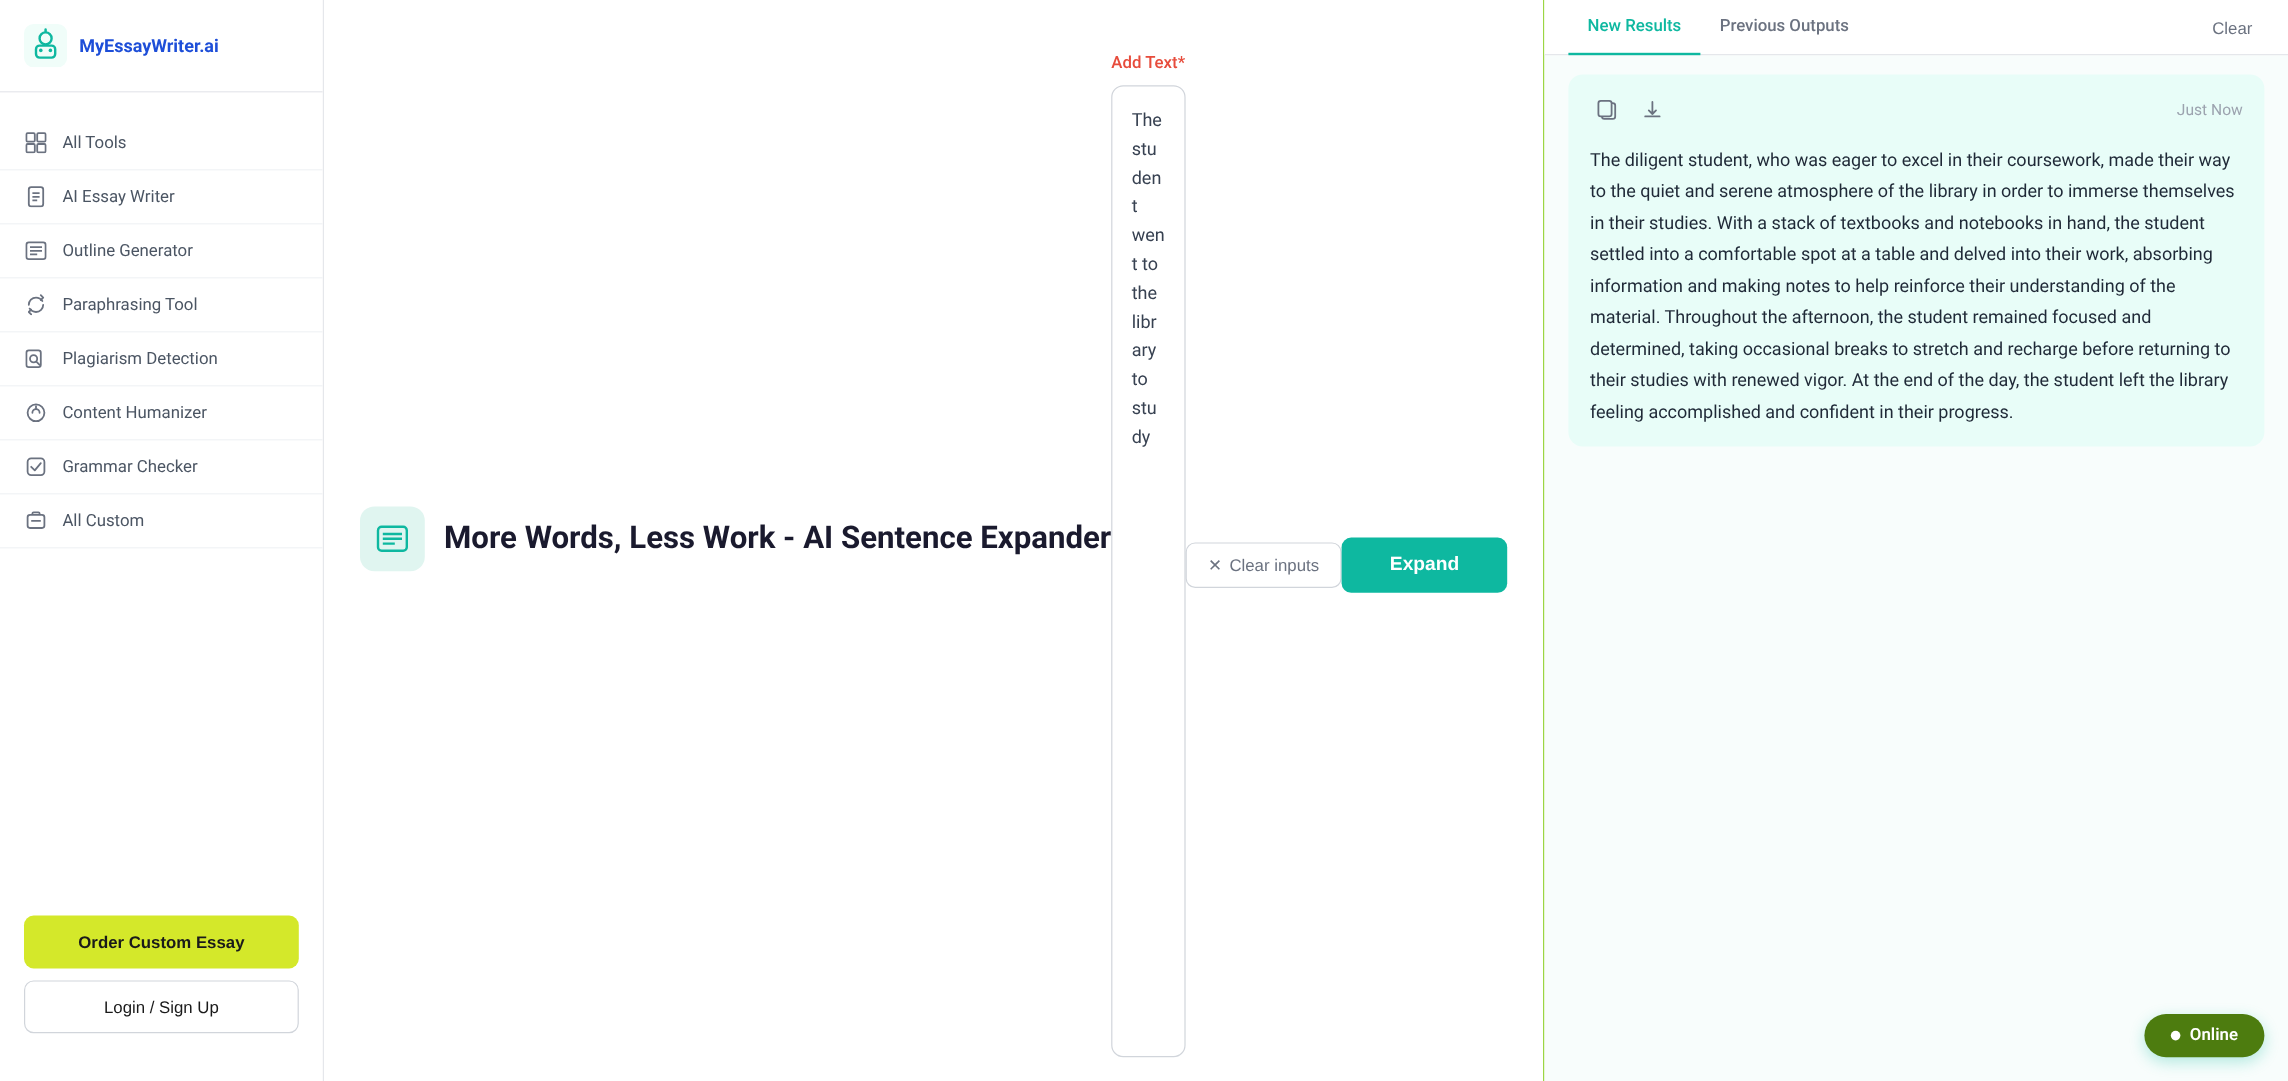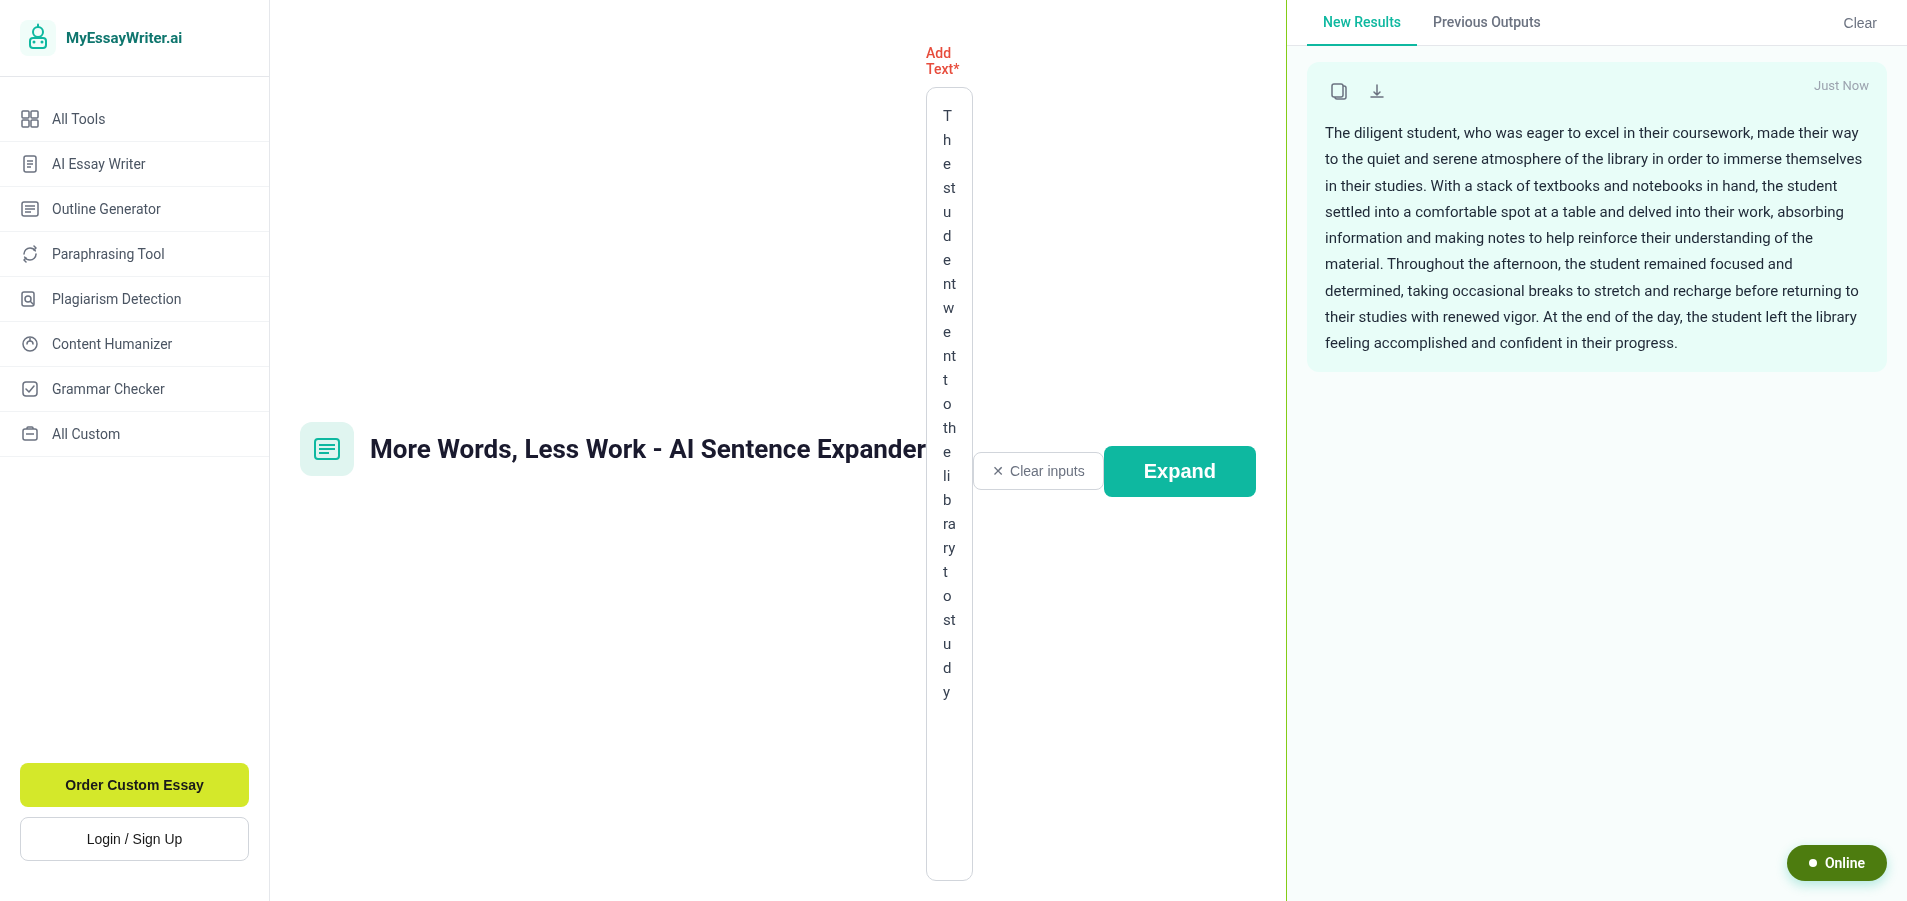--- a/index.html
+++ b/index.html
@@ -31,21 +31,21 @@
       border-bottom: 1px solid #e5e7eb;
       margin-bottom: 10px;
     }
     .sidebar-logo-icon {
       width: 36px;
       height: 36px;
     }
     .sidebar-logo-text {
       font-size: 15px;
       font-weight: 700;
-      color: #0f766e;
+      color: #1d4ed8;
     }
 
     .sidebar-nav {
       flex: 1;
       padding: 10px 0;
     }
     .nav-item {
       display: flex;
       align-items: center;
       gap: 12px;
@@ -184,21 +184,21 @@
       display: flex;
       align-items: center;
       gap: 6px;
     }
     .btn-expand {
       background: #0eb8a0;
       color: #fff;
       border: none;
       border-radius: 8px;
       padding: 14px 40px;
-      font-size: 20px;
+      font-size: 16px;
       font-weight: 600;
       cursor: pointer;
     }
 
     
     .right-panel {
       width: 620px;
       min-width: 400px;
       background: #f8fdfc;
       display: flex;
@@ -243,20 +243,21 @@
       padding: 16px 20px;
     }
 
     .result-card {
       background: #e8fdf8;
       border-radius: 12px;
       padding: 16px 18px;
     }
     .result-card-toolbar {
       display: flex;
+      align-items: center;
       gap: 10px;
       margin-bottom: 14px;
     }
     .result-icon-btn {
       background: none;
       border: none;
       cursor: pointer;
       color: #6b7280;
       font-size: 18px;
       padding: 4px;

